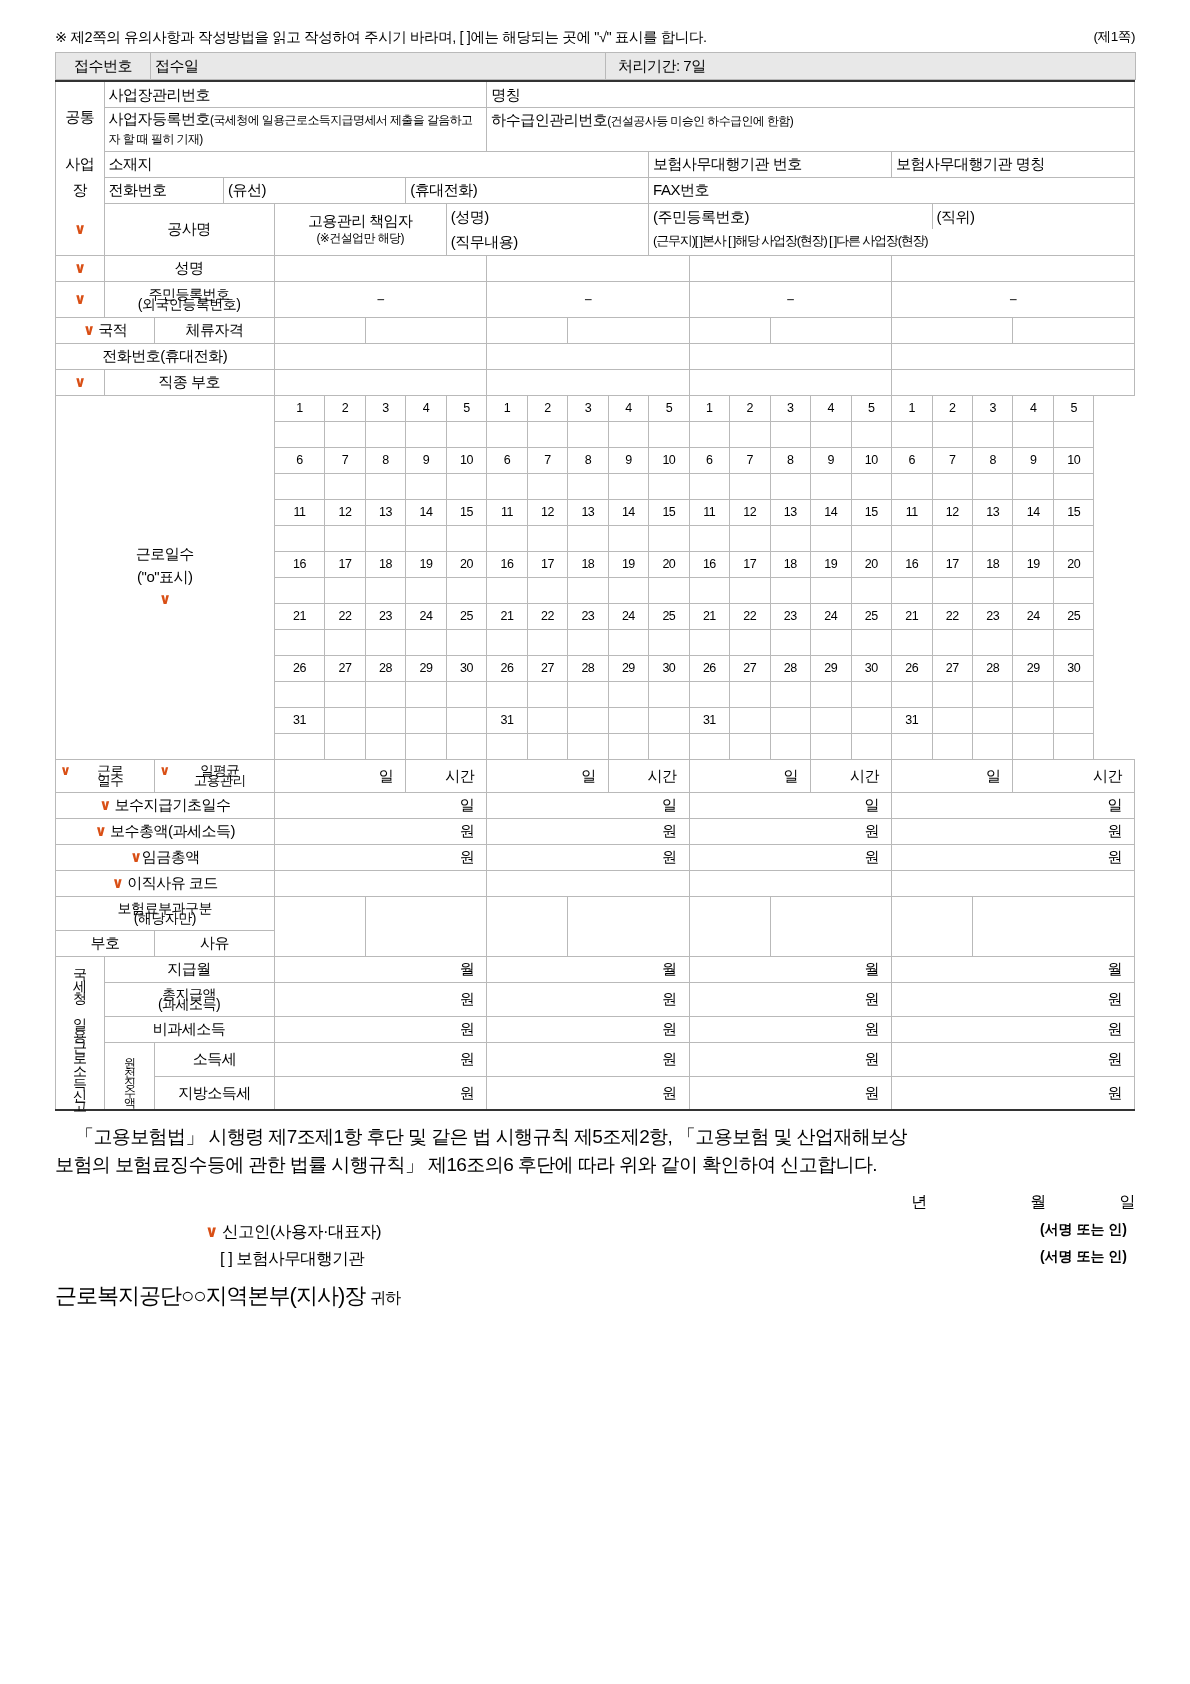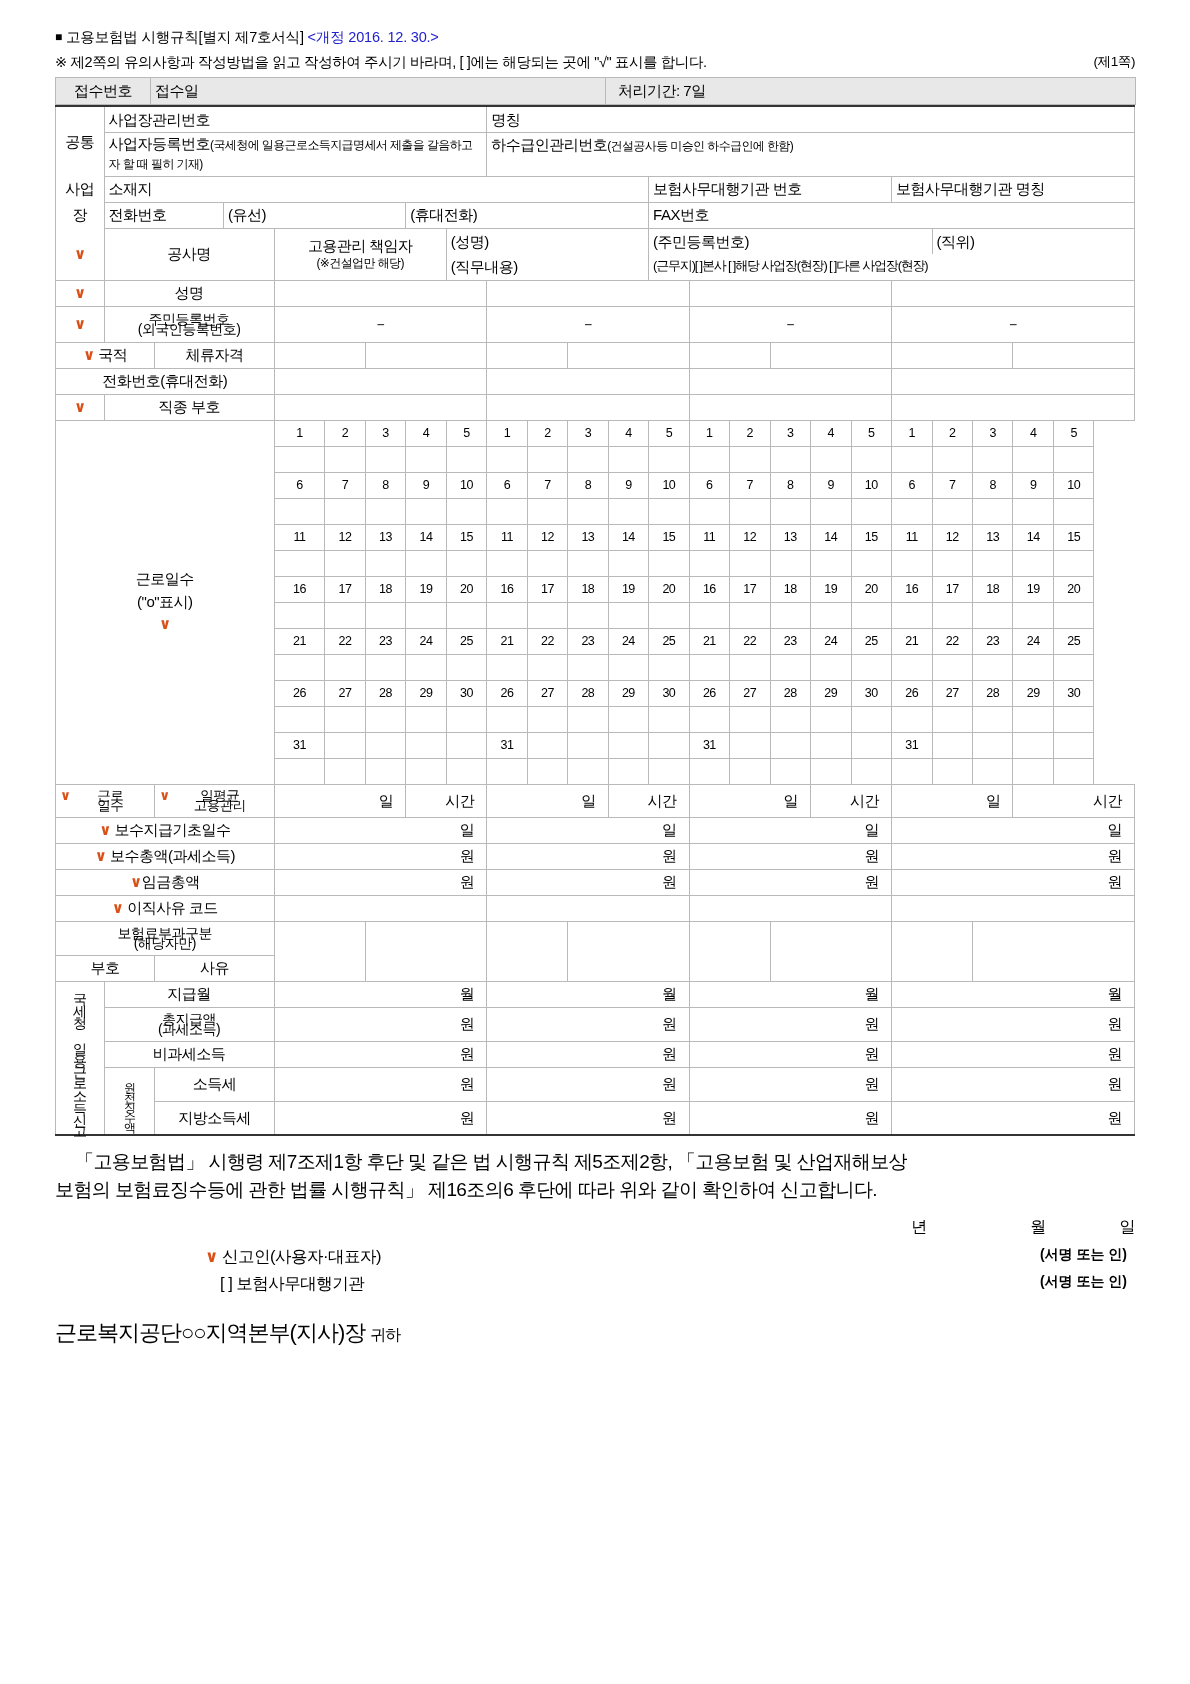--- a/index.html
+++ b/index.html
@@ -94,42 +94,38 @@
   .datebar {
     width: 1080px; text-align: right; font-size: 16px;
     margin-top: 14px; letter-spacing: -0.4px;
   }
   .datebar span { display: inline-block; }
   .sigblock { width: 1080px; margin-top: 8px; position: relative; font-size: 16.5px; }
   .sigrow { position: relative; height: 27px; }
   .sigrow .lbl { position: absolute; left: 150px; letter-spacing: -0.5px; }
   .sigrow .sig { position: absolute; right: 8px; font-size: 14px; font-weight: bold; }
   .agency {
-    margin-top: 18px;
+    margin-top: 6px;
     font-size: 22px;
     letter-spacing: -1px;
     white-space: nowrap;
   }
   .agency .gui { font-size: 16px; }
   .paperinfo {
     width: 1080px; text-align: center; margin-top: 16px;
     font-size: 14px; letter-spacing: -0.4px;
     border-top: 2.5px solid #333; padding-top: 8px;
   }
   .paperinfo .tiny { font-size: 9px; vertical-align: 3px; }
 </style>
 </head>
 <body>
 
 <div class="page">
 
-  <div class="formcode">
-    <span class="sq">■</span><span>고용보험법 시행규칙[별지 제7호서식]</span>
-    <span class="rev">&lt;개정 2016. 12. 30.&gt;</span>
-  </div>
 
 
   <div class="notice">
     <span>※ 제2쪽의 유의사항과 작성방법을 읽고 작성하여 주시기 바라며, [   ]에는 해당되는 곳에 "√" 표시를 합니다.</span>
     <span class="pg">(제1쪽)</span>
   </div>
 
   <table>
     <colgroup>
         <col style="width:95px">

